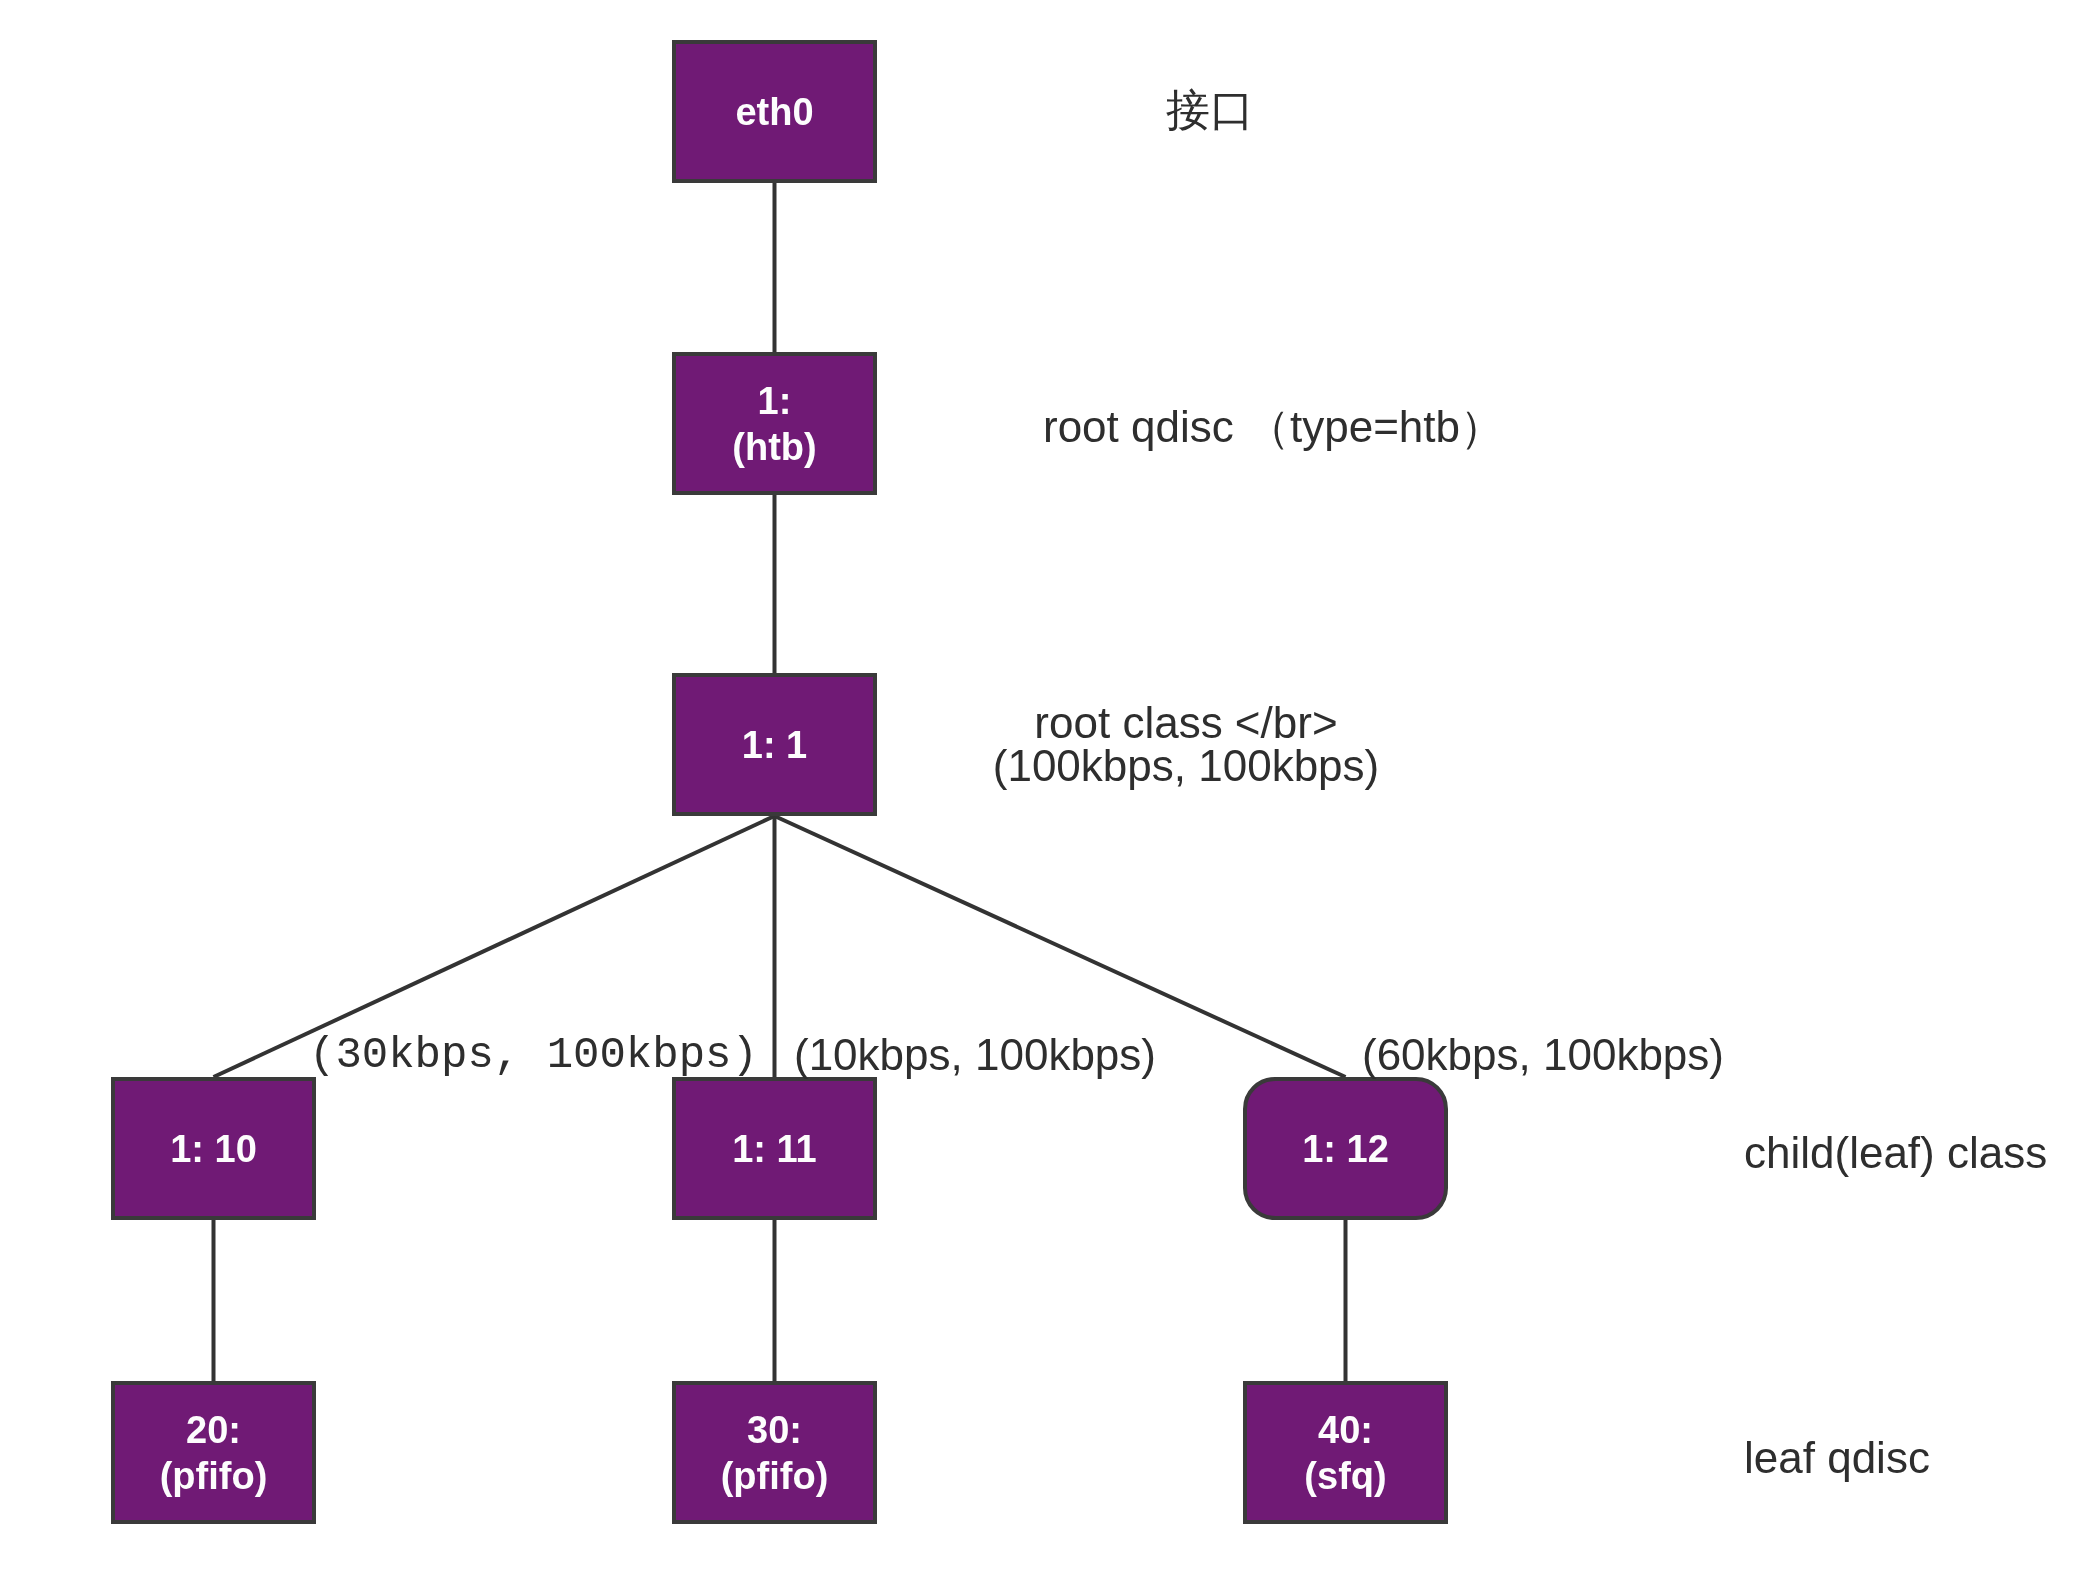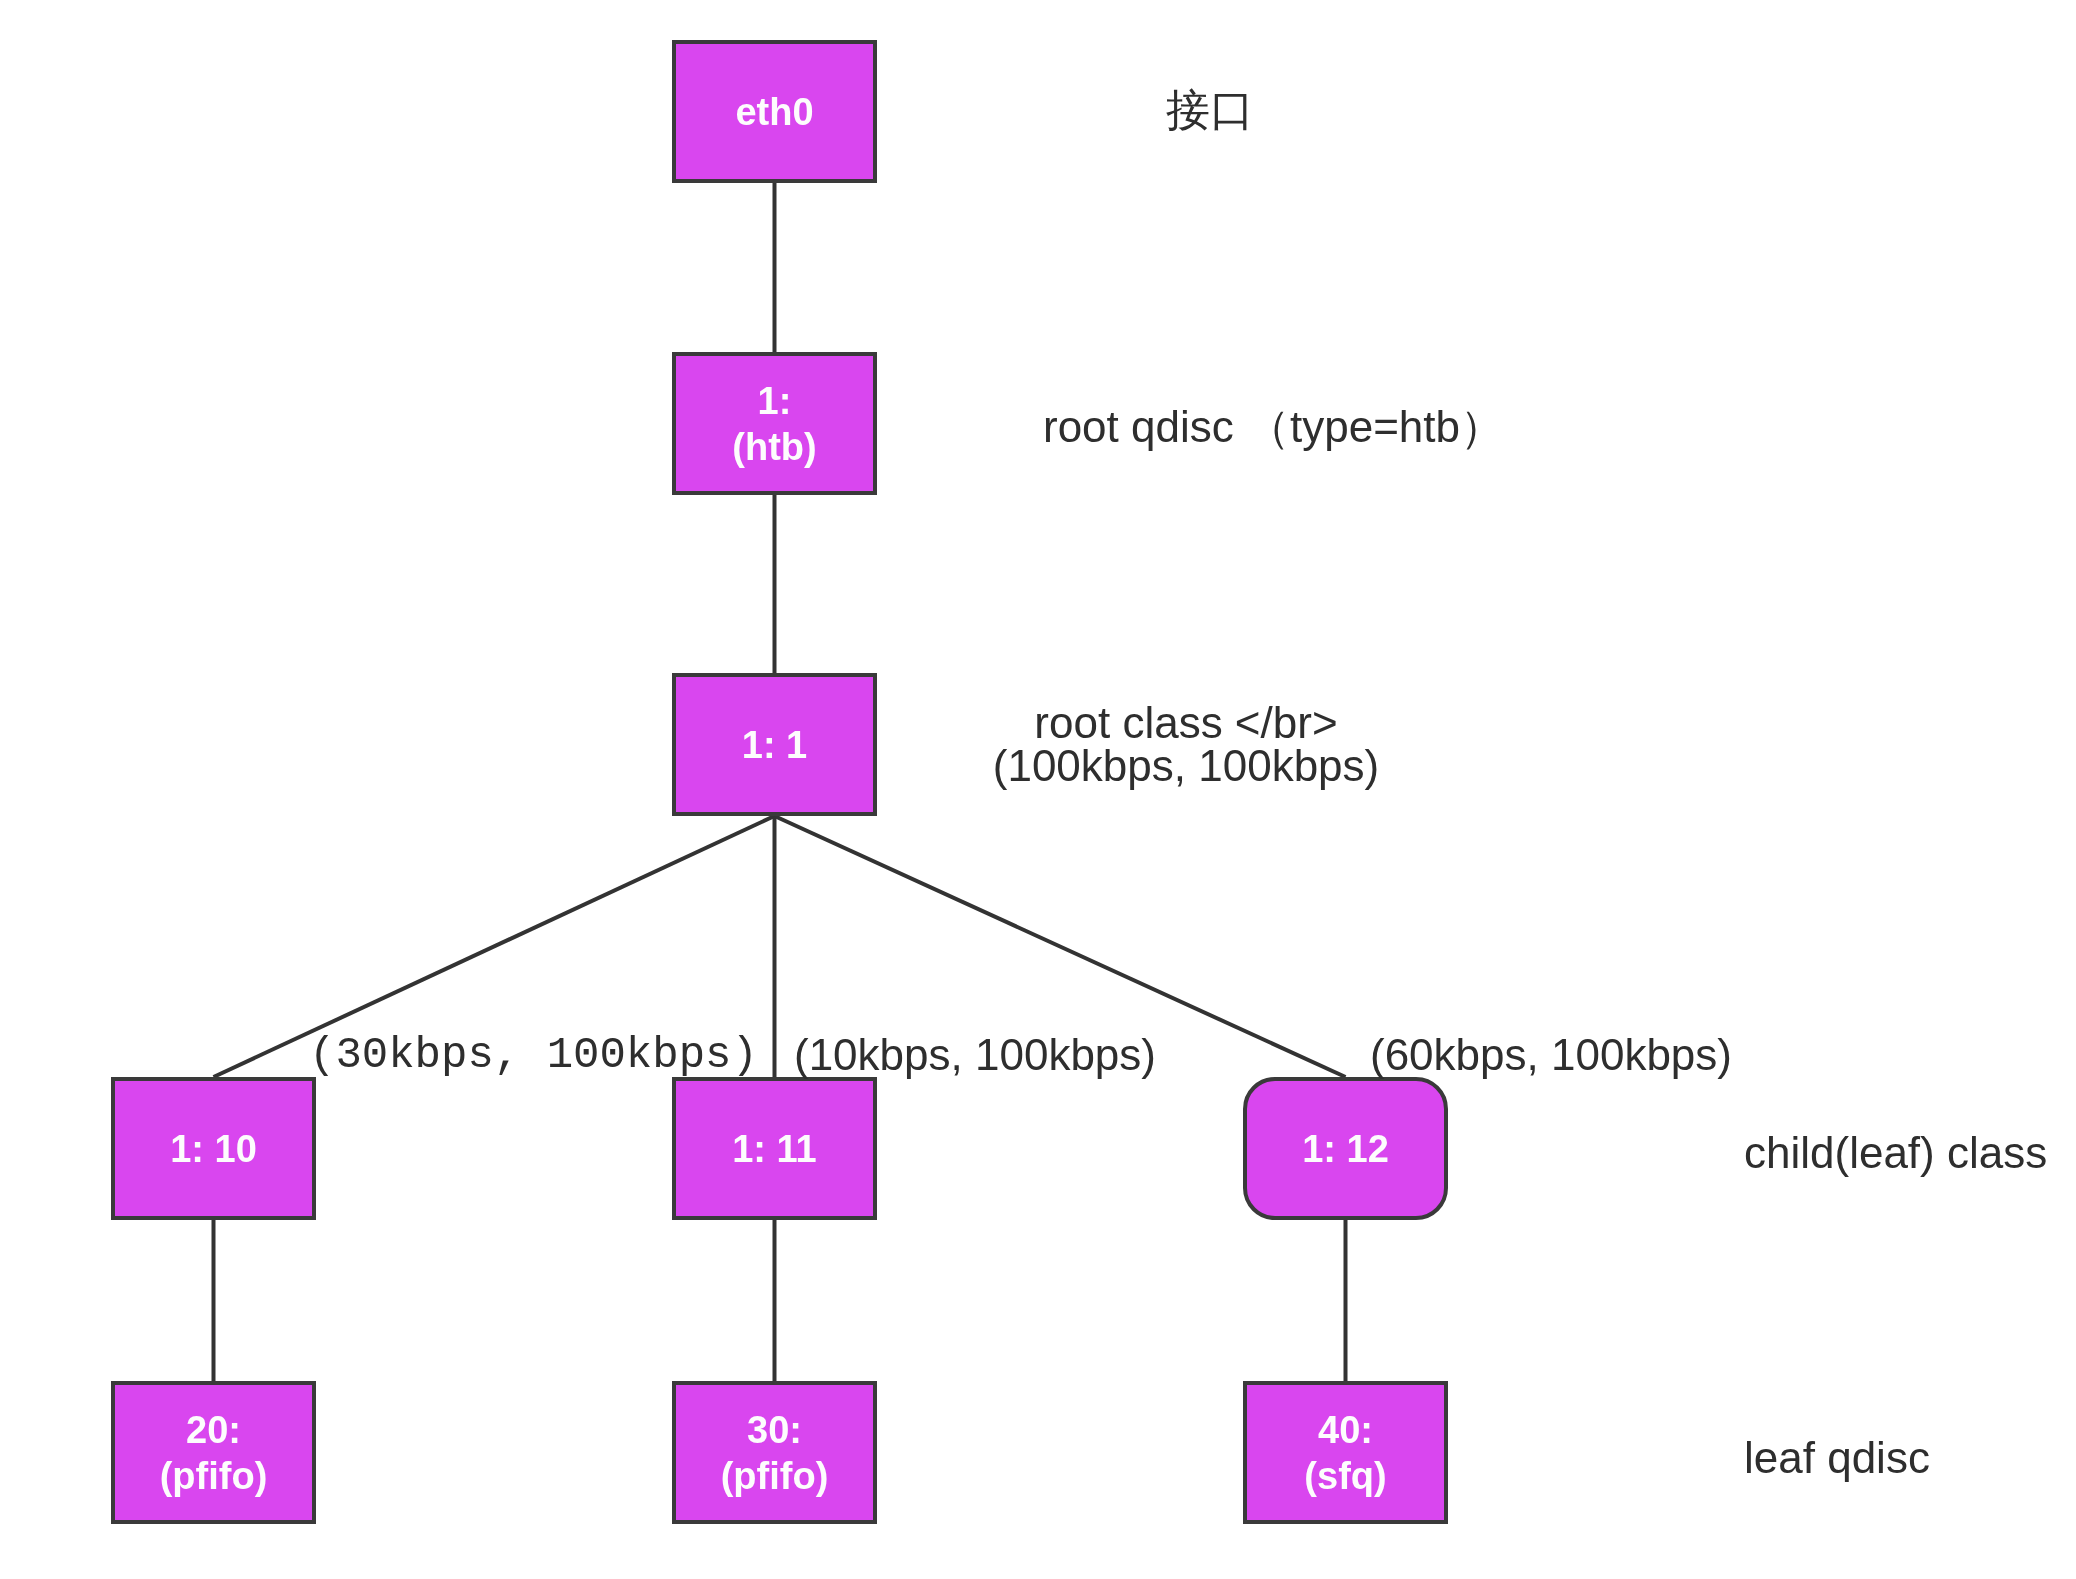--- a/index.html
+++ b/index.html
@@ -10,21 +10,21 @@
     background:#ffffff;
     font-family:"Liberation Sans","DejaVu Sans",sans-serif;
     overflow:hidden;
   }
   .wires { position:absolute; left:0; top:0; width:2076px; height:1579px; }
   .node {
     position:absolute;
     width:205px;
     height:143px;
     box-sizing:border-box;
-    background:#d946ef;
+    background:#701a75;
     border:4px solid #3A3A3A;
     display:flex;
     flex-direction:column;
     align-items:center;
     justify-content:center;
     color:#FDFDFD;
     font-size:38px;
     font-weight:bold;
     line-height:46px;
     text-align:center;
@@ -46,21 +46,21 @@
   .n-c12    { left:1243px; top:1077px;border-radius:32px; }
   .n-q20    { left:111px;  top:1381px; }
   .n-q30    { left:672px;  top:1381px; }
   .n-q40    { left:1243px; top:1381px; }
   
   .l-interface  { left:1166px; top:86px;  }
   .l-rootqdisc  { left:1043px; top:403px; }
   .l-rootclass  { left:986px;  top:701px; width:400px; line-height:43px; }
   .l-rate-left  { left:309px;  top:1031px;font-family:Liberation Mono, monospace; }
   .l-rate-mid   { left:794px;  top:1031px; }
-  .l-rate-right { left:1362px; top:1031px;margin-left:8px; }
+  .l-rate-right { left:1362px; top:1031px; }
   .l-childclass { left:1744px; top:1129px; }
   .l-leafqdisc  { left:1744px; top:1434px; }
 </style>
 </head>
 <body>
 
 <div class="canvas">
 
   <svg class="wires" viewBox="0 0 2076 1579" xmlns="http://www.w3.org/2000/svg">
     <g stroke="#333333" stroke-width="4" fill="none">

